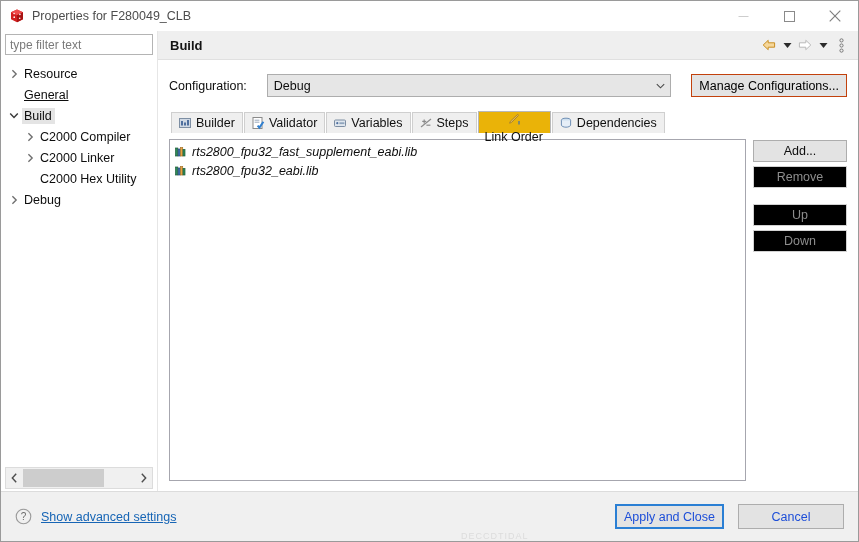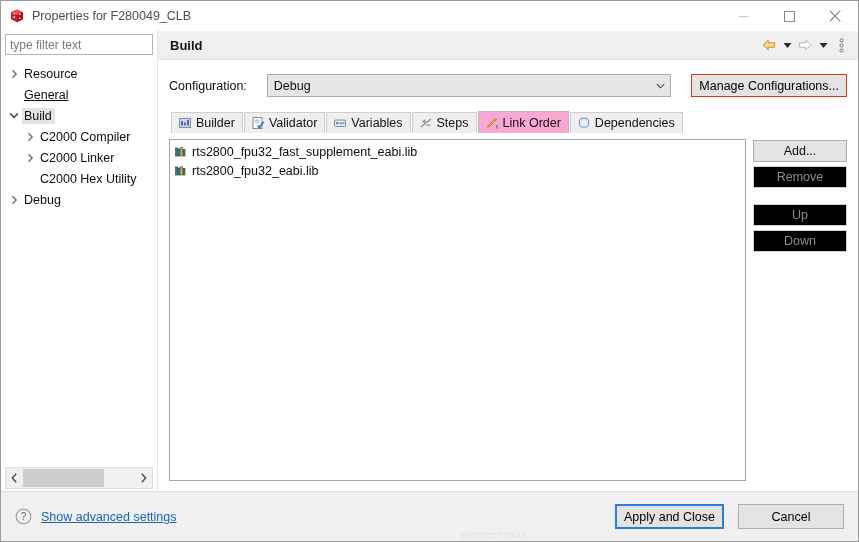--- a/index.html
+++ b/index.html
@@ -246,25 +246,26 @@
     padding: 0 7px 0 6px;
     font-size: 12.5px;
     color: #101010;
     background: #efefef;
     border: 1px solid #cfcfcf;
     border-bottom: none;
     margin-right: 1px;
     white-space: nowrap;
   }
   .tab.active {
-    background: #f9a8d4;
+    background: #eab308;
     border-color: #b8b8b8;
     height: 22px;
     position: relative;
     z-index: 3;
+    flex-direction: column;
   }
   .tab-ico {
     width: 14px; height: 14px;
     display: flex; align-items: center; justify-content: center;
     flex: 0 0 14px;
   }
   .tab-ico svg { display: block; }
 
   
   .tab-body {
@@ -275,20 +276,21 @@
     margin-top: -1px;
     padding-top: 7px;
   }
   .list-box {
     flex: 1 1 auto;
     border: 1px solid #a6a6ae;
     background: #ffffff;
     min-width: 0;
     overflow: hidden;
     padding: 2px 0 0 0;
+    font-style: italic;
   }
   .list-item {
     height: 19px;
     display: flex; align-items: center;
     gap: 3px;
     padding: 0 4px 0 5px;
     font-size: 12.5px;
     color: #0d0d0d;
     white-space: nowrap;
   }
@@ -344,21 +346,21 @@
     display: flex;
     gap: 14px;
   }
   .fbtn {
     height: 25px;
     min-width: 106px;
     background: #e3e3e3;
     border: 1px solid #adadad;
     font-family: "Liberation Sans", sans-serif;
     font-size: 12.5px;
-    color: #000000;
+    color: #1d4ed8;
     padding: 0 8px;
   }
   .fbtn.primary {
     border: 1px solid #2a7fd4;
     outline: 1px solid #2a7fd4;
     outline-offset: -2px;
     background: #e3e3e3;
   }
 
   

